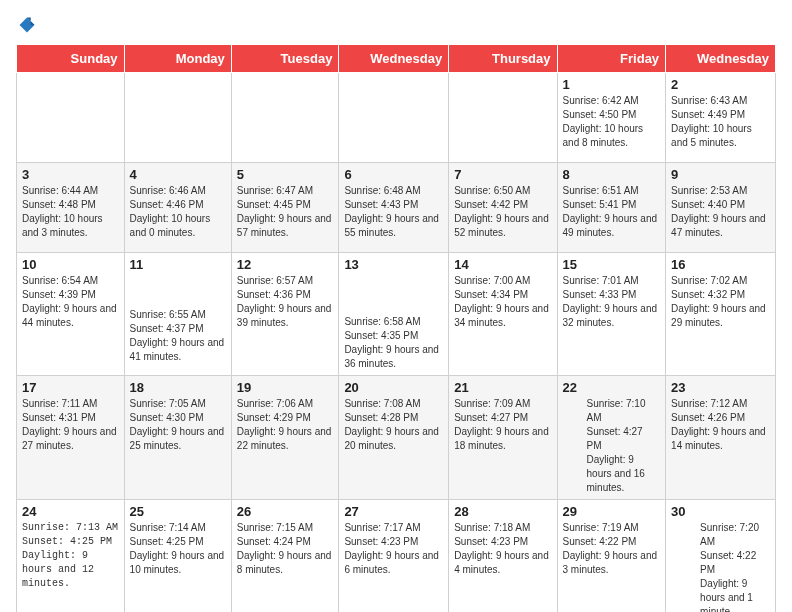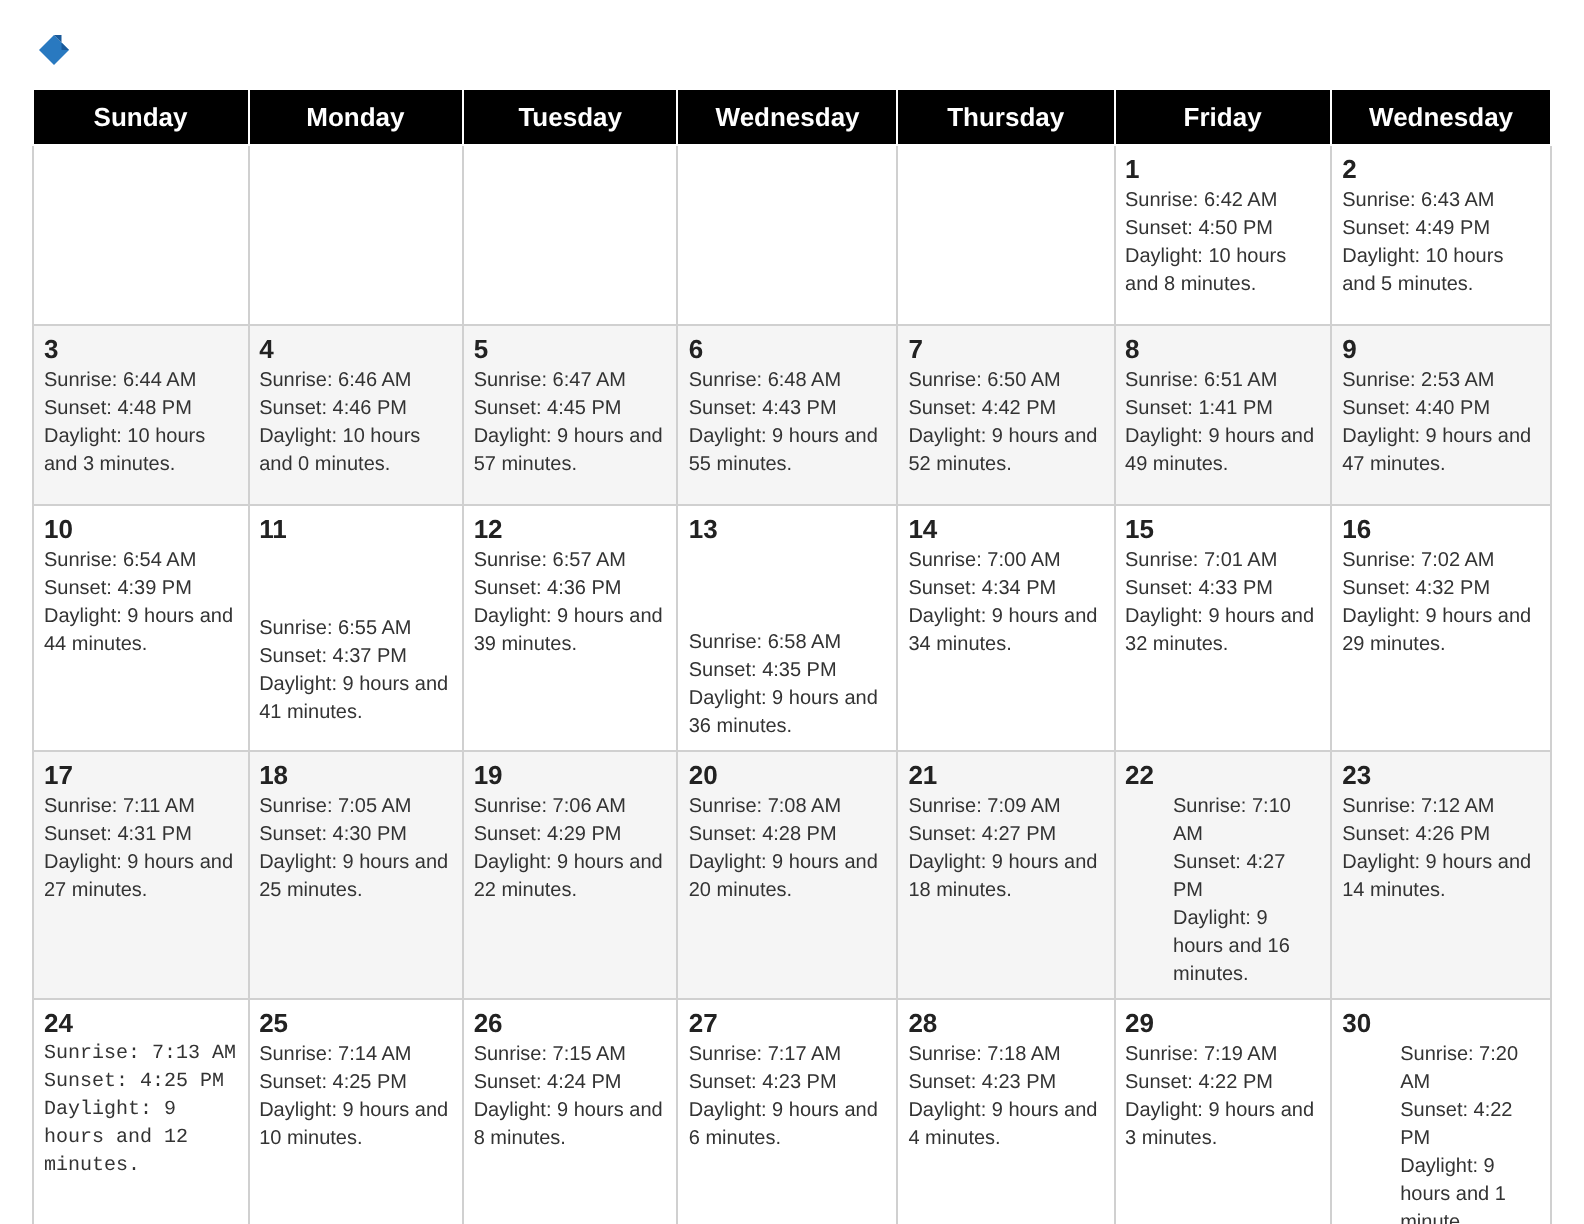--- a/index.html
+++ b/index.html
@@ -44,23 +44,23 @@
     .subtitle {
       font-size: 16px;
       color: #555;
     }
     .calendar {
       width: 100%;
       border-collapse: collapse;
       font-size: 11px;
     }
     .calendar thead tr th {
-      background: #000000;
+      background: #ef4444;
       color: #fff;
-      text-align: center;
+      text-align: right;
       padding: 6px 6px;
       font-size: 13px;
       font-weight: bold;
       border: 1px solid #fff;
     }
     .calendar tbody tr td {
       border: 1px solid #d0d0d0;
       vertical-align: top;
       padding: 4px 5px;
       width: 113px;
@@ -165,21 +165,21 @@
         </td>
         <td>
           <div class="day-num">7</div>
           <div class="day-info" style="white-space: pre-line;">Sunrise: 6:50 AM
 Sunset: 4:42 PM
 Daylight: 9 hours and 52 minutes.</div>
         </td>
         <td>
           <div class="day-num">8</div>
           <div class="day-info" style="white-space: pre-line;">Sunrise: 6:51 AM
-Sunset: 1:41 PM
+Sunset: 5:41 PM
 Daylight: 9 hours and 49 minutes.</div>
         </td>
         <td>
           <div class="day-num">9</div>
           <div class="day-info" style="white-space: pre-line;">Sunrise: 2:53 AM
 Sunset: 4:40 PM
 Daylight: 9 hours and 47 minutes.</div>
         </td>
       </tr>
       <tr>

